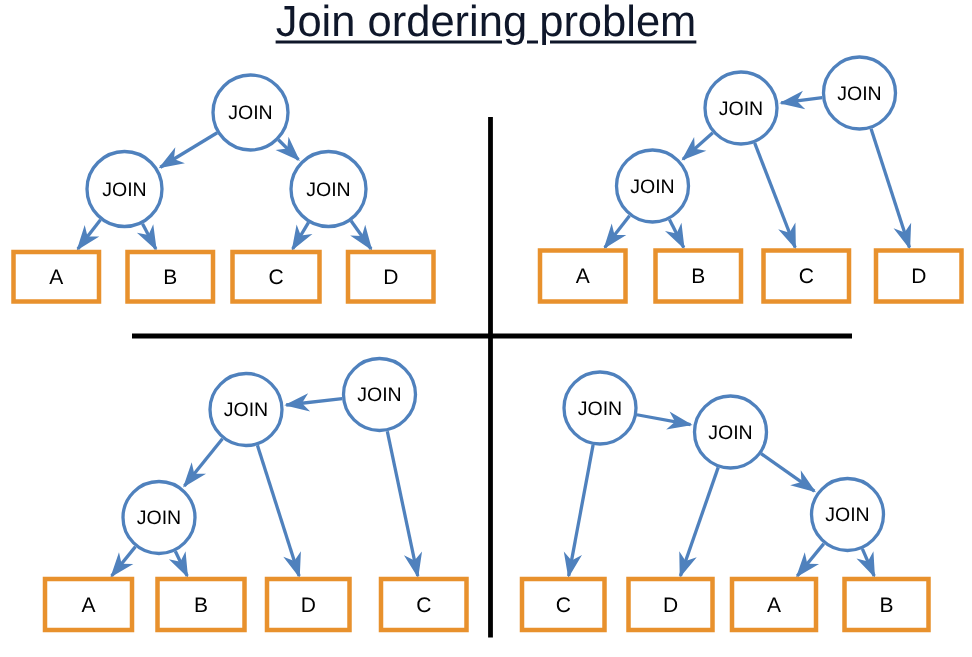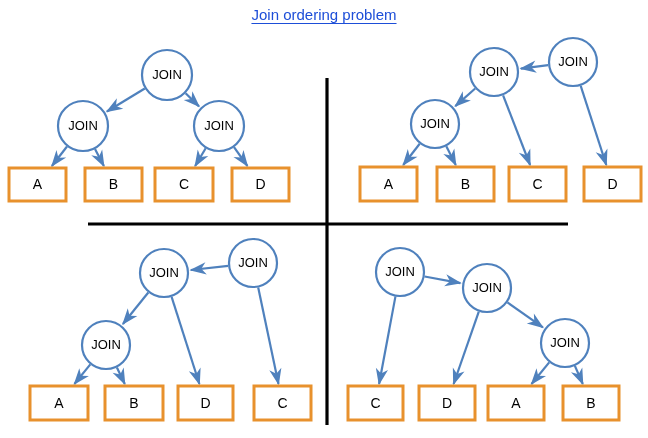--- a/index.html
+++ b/index.html
@@ -18,23 +18,23 @@
     width: 648px;
     height: 438px;
     background: #ffffff;
   }
   #title {
     position: absolute;
     left: 0;
     top: 1px;
     width: 648px;
     text-align: center;
-    font-size: 15px;
+    font-size: 29px;
     line-height: 28px;
-    color: #1d4ed8;
+    color: #0f172a;
     text-decoration: underline;
     text-underline-offset: 3px;
     letter-spacing: 0px;
     white-space: nowrap;
   }
   svg#diagram {
     position: absolute;
     left: 0;
     top: 0;
     width: 648px;

